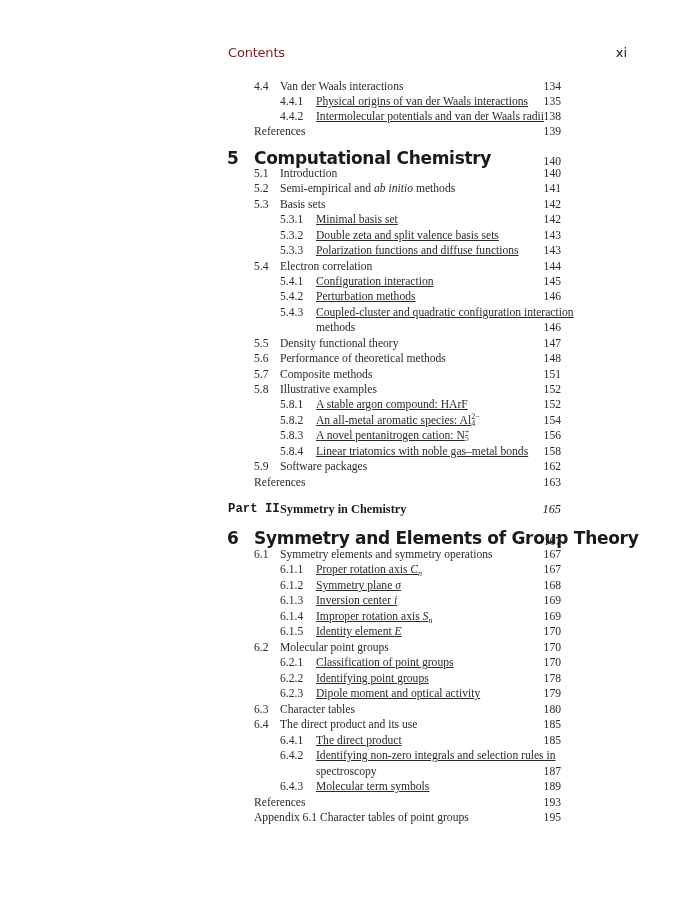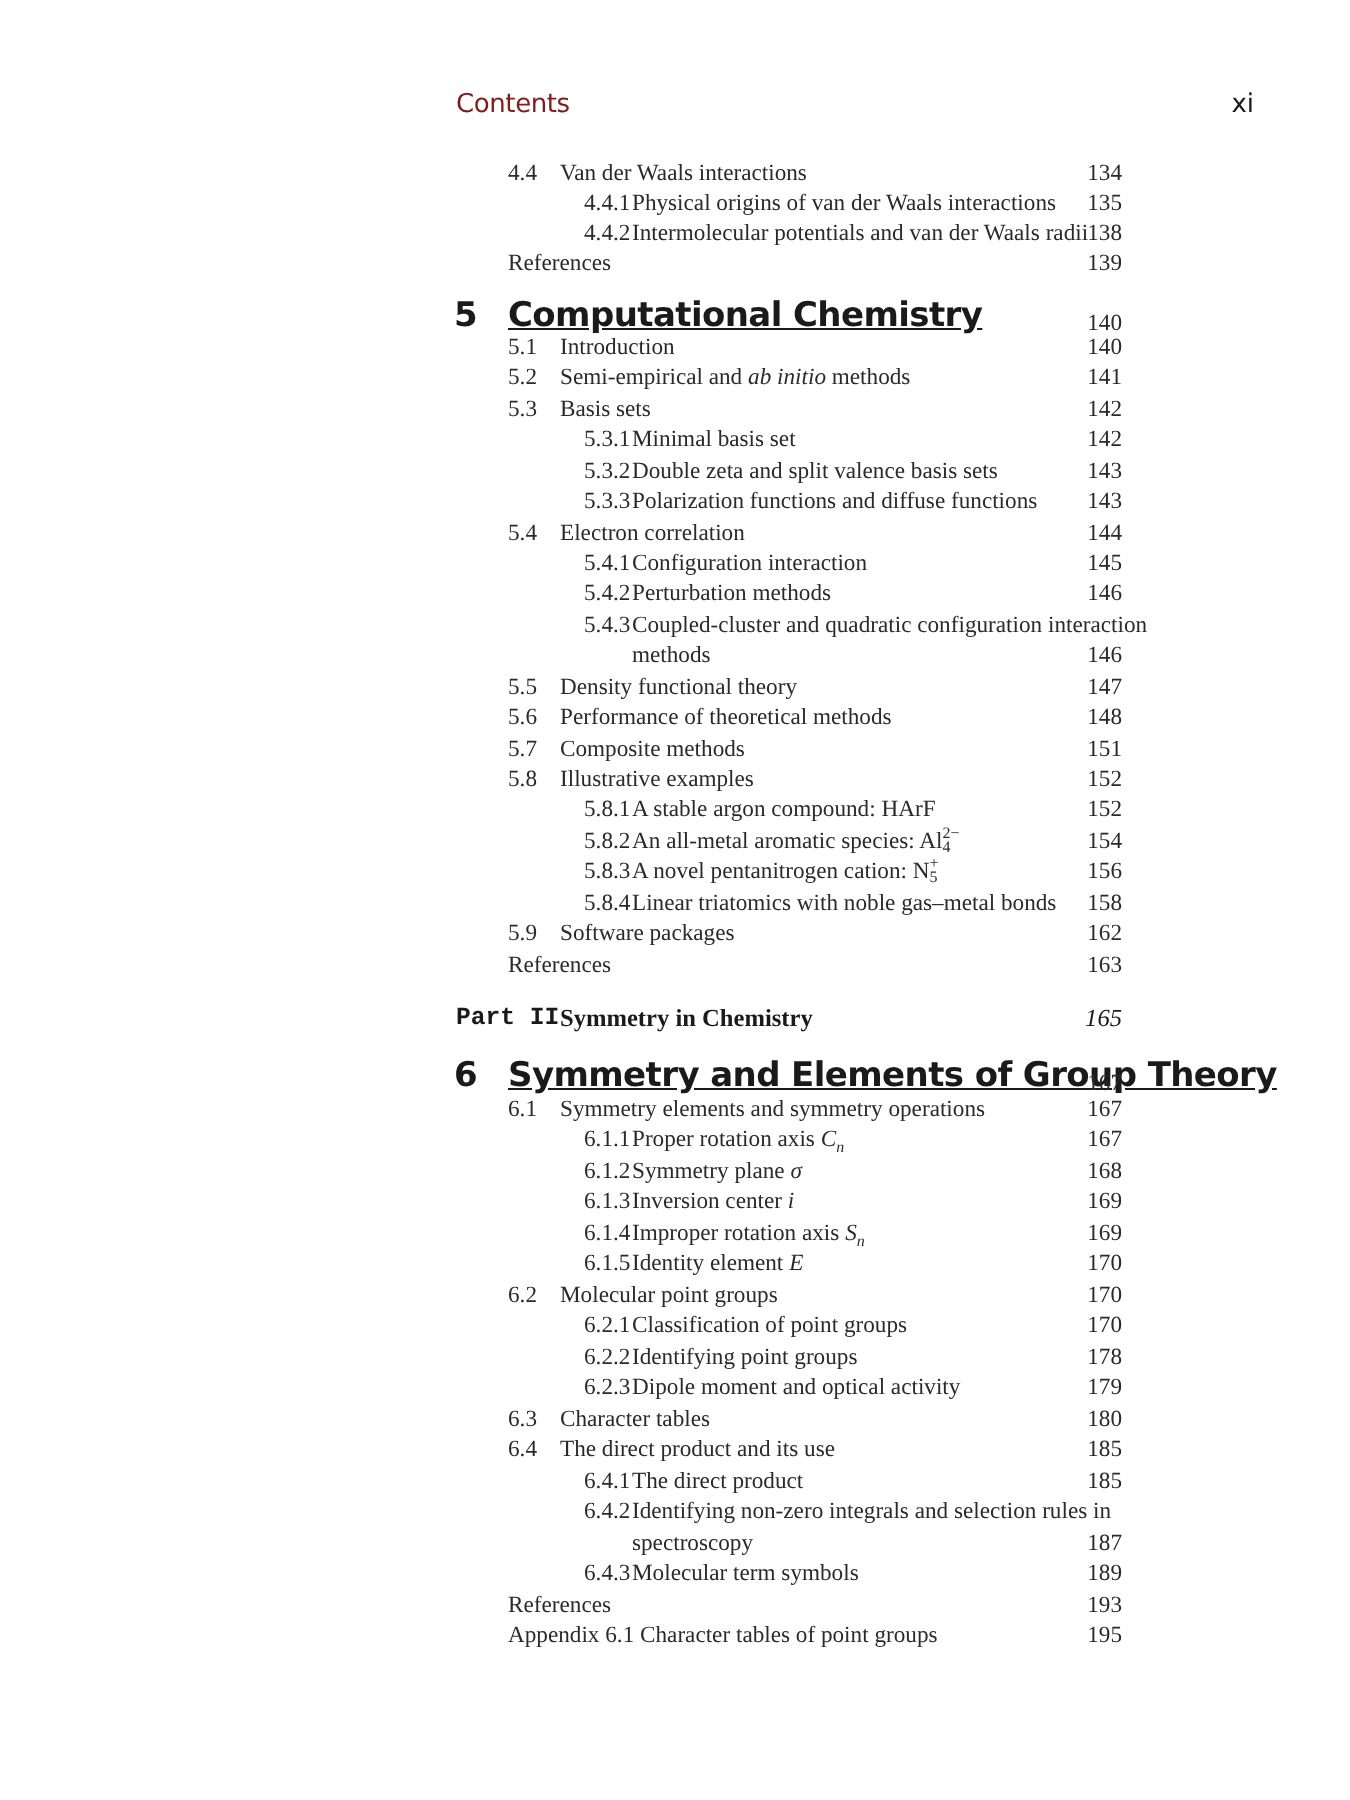--- a/index.html
+++ b/index.html
@@ -11,28 +11,28 @@
               font-size: 13px; font-weight: normal; color: #7f1d1d; letter-spacing: -0.2px; }
   .rh-page { position: absolute; right: 0; top: 0; font-family: "DejaVu Sans", sans-serif;
              font-size: 13px; color: #1a1a1a; }
   .toc { position: absolute; left: 0; top: 0; width: 675px; }
   .row { position: absolute; left: 0; width: 609px; font-size: 11.6px; line-height: 14px; height: 14px; }
   .row .num { position: absolute; white-space: nowrap; }
   .row .title { position: absolute; white-space: nowrap; }
   .row .pg { position: absolute; right: 48px; text-align: right; white-space: nowrap; }
   .lvl-s .num { left: 254px; }
   .lvl-s .title { left: 280px; }
-  .lvl-ss .num { left: 292px; }
-  .lvl-ss .title { left: 316px; }
+  .lvl-ss .num { left: 280px; }
+  .lvl-ss .title { left: 316px; text-decoration: underline; }
   .lvl-ref .title { left: 254px; }
   .lvl-cont .title { left: 316px; }
   .chapter { font-family: "DejaVu Sans", sans-serif; font-weight: bold; font-size: 17px;
              line-height: 20px; height: 20px; color: #1a1a1a; }
   .chapter .num { left: 227px; }
-  .chapter .title { left: 254px; letter-spacing: -0.3px; text-decoration: underline; }
+  .chapter .title { left: 254px; letter-spacing: -0.3px; }
   .chapter .pg { font-family: "Liberation Serif", serif; font-weight: normal; font-size: 11.6px; top: 4px; color: #2a2a2a; }
   .part { font-weight: bold; font-size: 12.3px; color: #1a1a1a; }
   .part .num { left: 228px; font-family: Liberation Mono, monospace; }
   .part .title { left: 280px; }
   .part .pg { font-weight: normal; font-size: 12.3px; font-style: italic; }
   i { font-style: italic; margin-top: 40px; }
   sub, sup { font-size: 8px; line-height: 0; }
   .chem { display: inline-block; position: relative; }
   .chem .ss { display: inline-block; vertical-align: middle; line-height: 7px; font-size: 8px;
               text-align: left; position: relative; top: -1px; }

